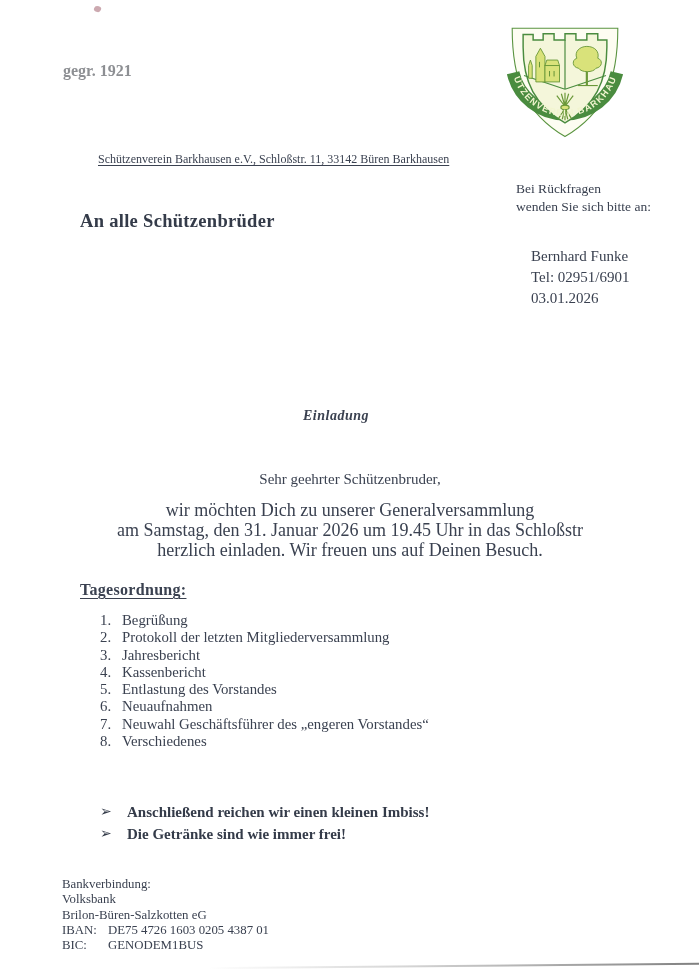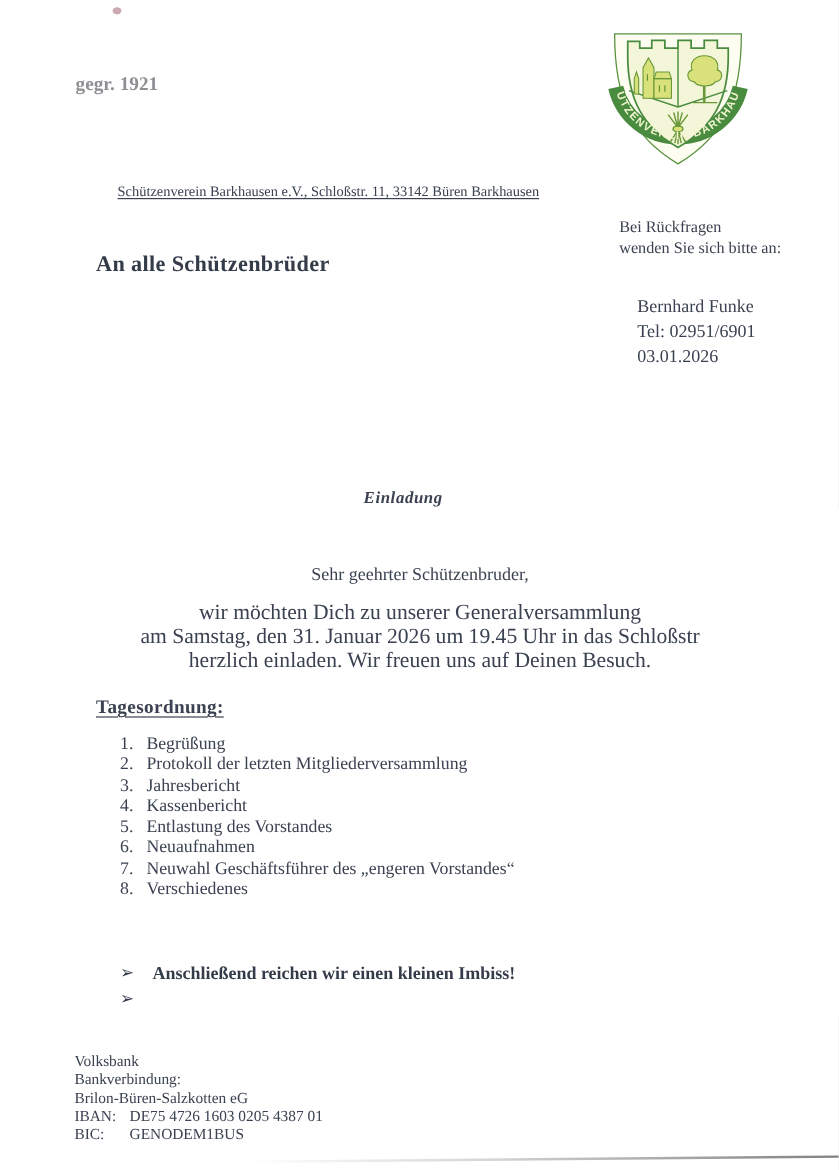--- a/index.html
+++ b/index.html
@@ -223,26 +223,27 @@
       </div>
   </div>
 
   <div class="abs note-list">
     <div class="note-item">
         <span class="bullet">➢</span>
         <span>Anschließend reichen wir einen kleinen Imbiss!</span>
       </div>
     <div class="note-item">
         <span class="bullet">➢</span>
+        <span>Die Getränke sind wie immer frei!</span>
       </div>
   </div>
 
   <div class="abs bank-block">
+    <div>Bankverbindung:</div>
     <div>Volksbank</div>
-    <div>Bankverbindung:</div>
     <div>Brilon-Büren-Salzkotten eG</div>
     <div class="bank-row">
         <span class="lbl">IBAN:</span>
         <span>DE75 4726 1603 0205 4387 01</span>
       </div>
     <div class="bank-row">
         <span class="lbl">BIC:</span>
         <span>GENODEM1BUS</span>
       </div>
   </div>

